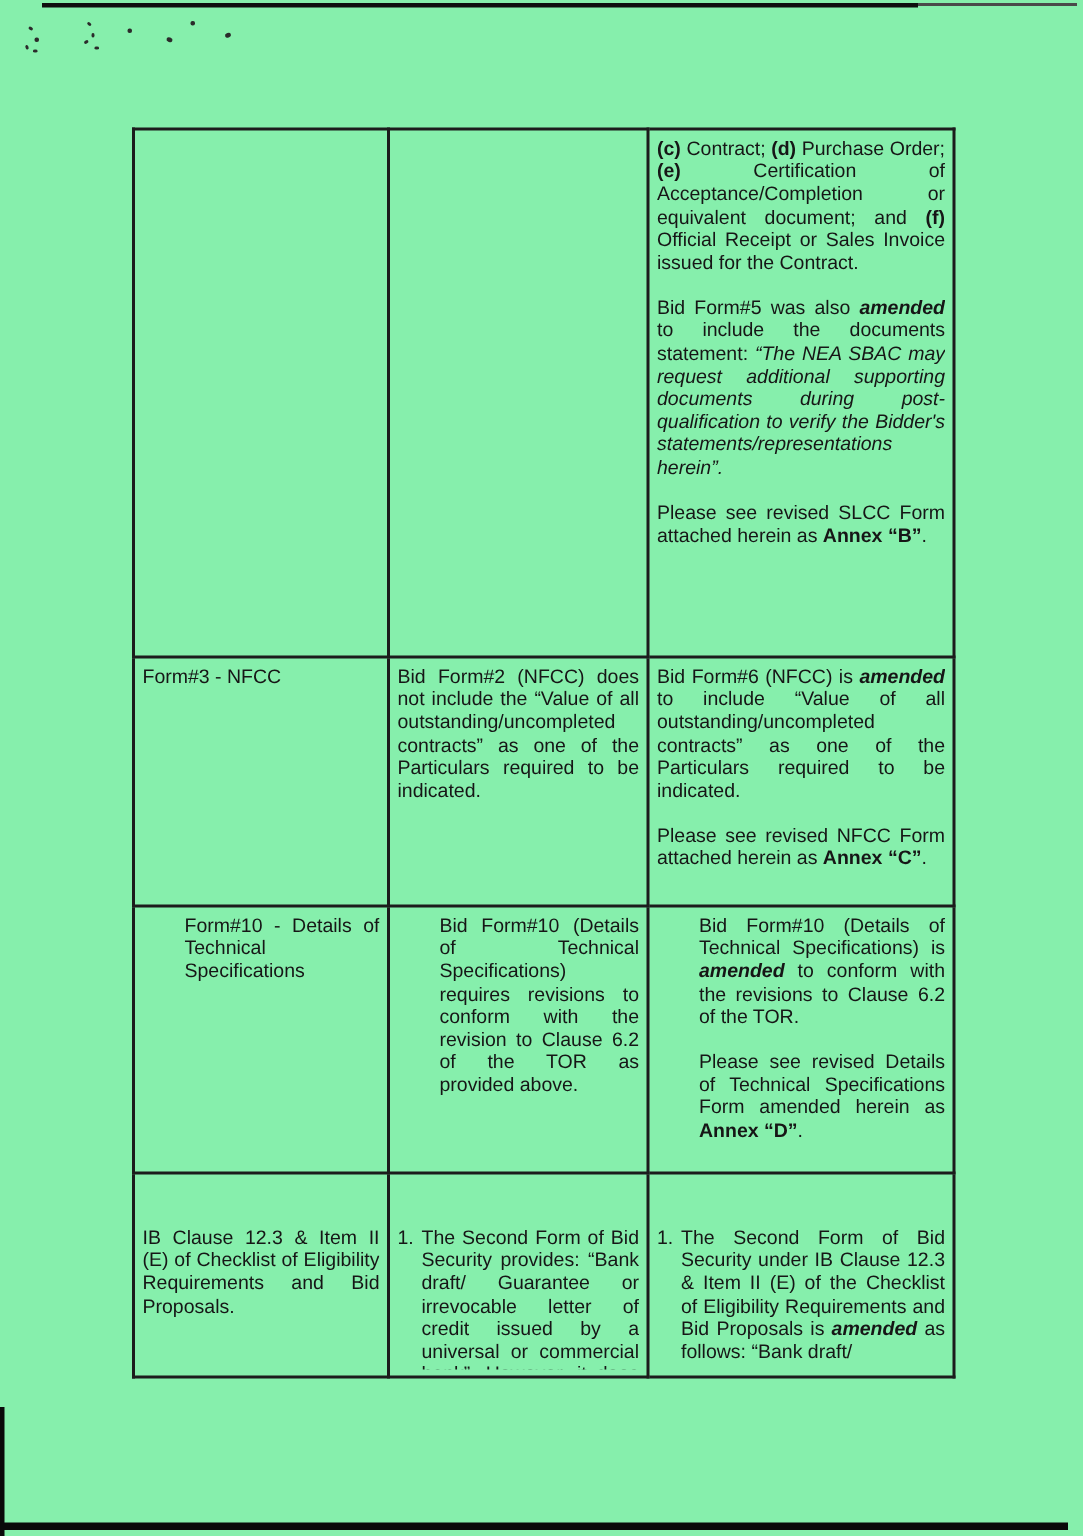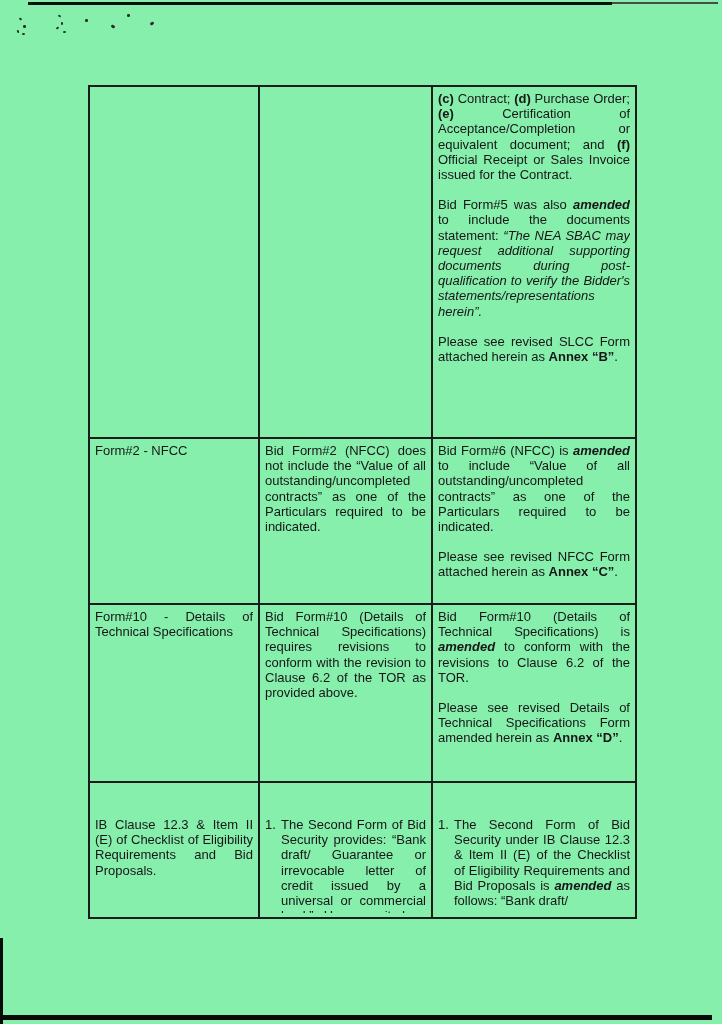--- a/index.html
+++ b/index.html
@@ -37,21 +37,21 @@
     box-sizing: border-box;
   }
   .cellbox {
     overflow: hidden;
     font-size: 13px;
     line-height: 15.2px;
     text-align: justify;
   }
   .hA { height: 342px; }
   .hB { height: 156px; }
-  .hC { height: 168px; }
+  .hC { height: 168px; margin-left: 28px; }
   .hD { height: 96px; margin-top: 30px; }
   .para + .para { margin-top: 15px; }
   .b { font-weight: bold; }
   .i { font-style: italic; }
   .numbered { display: flex; }
   .num { flex: 0 0 16px; width: 16px; }
   .pbody { flex: 1 1 auto; text-align: justify; }
   .section-hdr-cell { padding: 1px 4px !important; }
   .section-hdr-line {
     font-weight: bold;
@@ -104,21 +104,21 @@
             <div class="cellbox hA">
               <div class="para"><span class="b">(c)</span><span> Contract; </span><span class="b">(d)</span><span> Purchase Order; </span><span class="b">(e)</span><span> Certification of Acceptance/Completion or equivalent document; and </span><span class="b">(f)</span><span> Official Receipt or Sales Invoice issued for the Contract.</span></div>
               <div class="para"><span>Bid Form#5 was also </span><span class="b i">amended</span><span> to include the documents statement: </span><span class="i">“The NEA SBAC may request additional supporting documents during post-qualification to verify the Bidder's statements/representations herein”.</span></div>
               <div class="para"><span>Please see revised SLCC Form attached herein as </span><span class="b">Annex “B”</span><span>.</span></div>
             </div>
           </td>
       </tr>
       <tr>
         <td>
             <div class="cellbox hB">
-              <div class="para"><span>Form#2 - NFCC</span></div>
+              <div class="para"><span>Form#3 - NFCC</span></div>
             </div>
           </td>
         <td>
             <div class="cellbox hB">
               <div class="para"><span>Bid Form#2 (NFCC) does not include the “Value of all outstanding/uncompleted contracts” as one of the Particulars required to be indicated.</span></div>
             </div>
           </td>
         <td>
             <div class="cellbox hB">
               <div class="para"><span>Bid Form#6 (NFCC) is </span><span class="b i">amended</span><span> to include “Value of all outstanding/uncompleted contracts” as one of the Particulars required to be indicated.</span></div>

